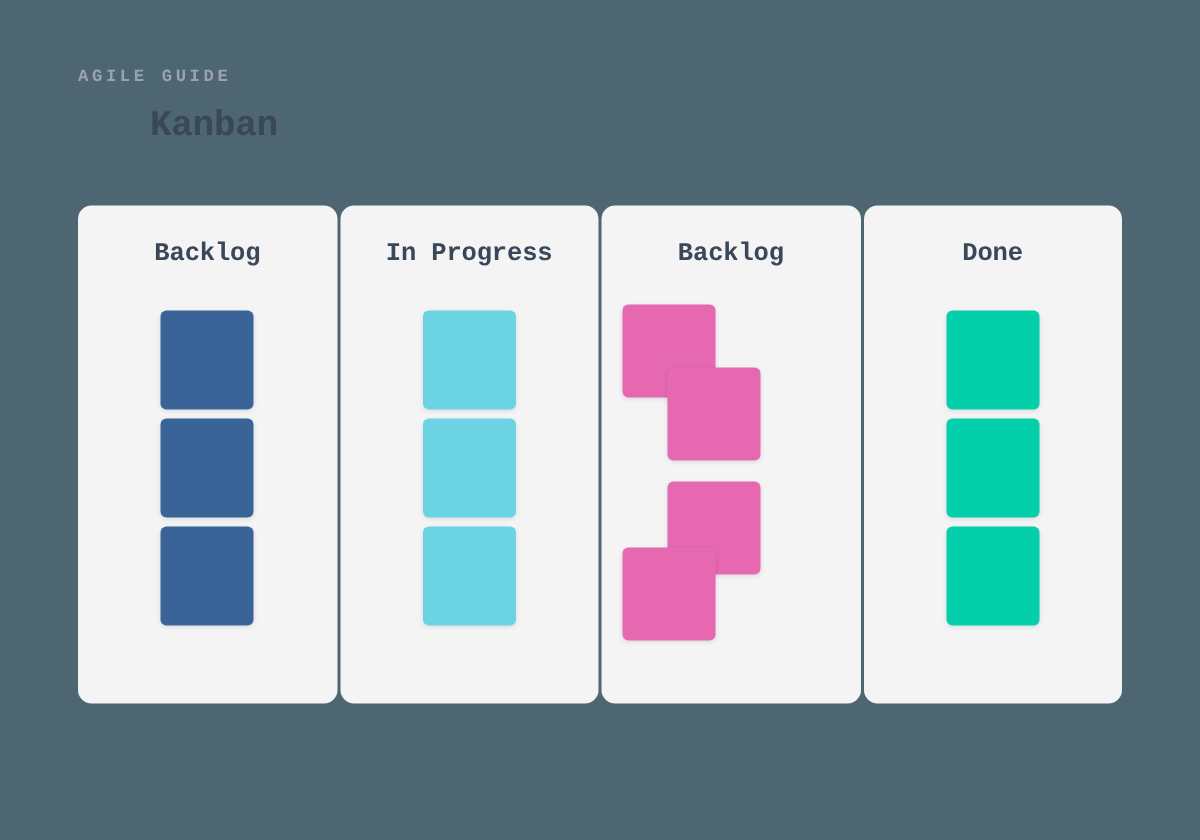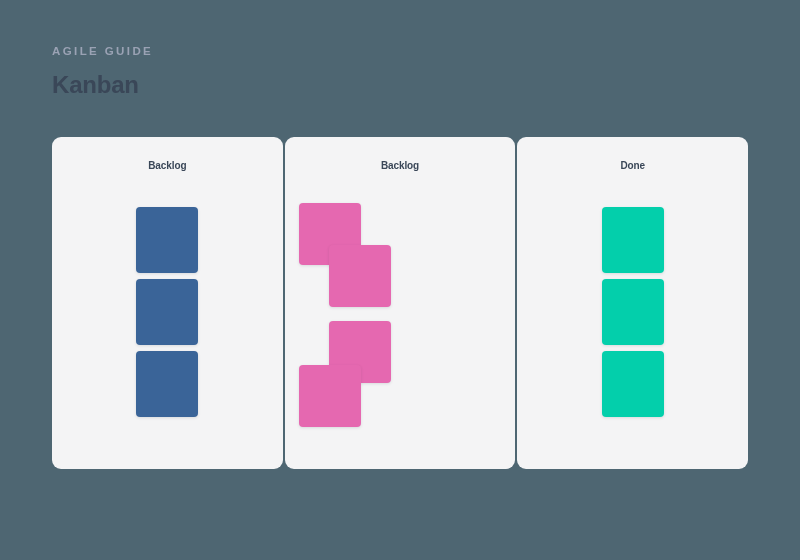--- a/index.html
+++ b/index.html
@@ -13,20 +13,21 @@
   body {
     background: #4e6672;
     font-family: "Liberation Sans", sans-serif;
     -webkit-font-smoothing: antialiased;
   }
 
   .page {
     position: relative;
     width: 800px;
     height: 420px;
+    font-family: Liberation Mono, monospace;
   }
 
   
   .header {
     position: absolute;
     left: 52px;
     top: 46px;
   }
 
   .eyebrow {
@@ -38,20 +39,21 @@
     line-height: 1;
   }
 
   .title {
     margin-top: 15px;
     font-size: 24px;
     font-weight: 700;
     color: #3a4758;
     line-height: 1;
     letter-spacing: -0.2px;
+    margin-left: 48px;
   }
 
   
   .board {
     position: absolute;
     left: 52px;
     top: 137px;
     width: 696px;
     height: 332px;
     display: flex;
@@ -65,21 +67,21 @@
     border-radius: 9px;
     overflow: hidden;
   }
 
   .col-title {
     position: absolute;
     top: 24px;
     left: 0;
     right: 0;
     text-align: center;
-    font-size: 10px;
+    font-size: 17px;
     font-weight: 700;
     color: #3a4758;
     line-height: 1;
     letter-spacing: -0.1px;
     white-space: nowrap;
   }
 
   .cards {
     position: absolute;
     left: 0;
@@ -144,20 +146,28 @@
   <div class="board">
       <div class="column">
         <div class="col-title">Backlog</div>
         <div class="cards stack">
           <div class="card" style="background: rgb(58, 100, 152);"></div>
           <div class="card" style="background: rgb(58, 100, 152);"></div>
           <div class="card" style="background: rgb(58, 100, 152);"></div>
         </div>
       </div>
       <div class="column">
+        <div class="col-title">In Progress</div>
+        <div class="cards stack">
+          <div class="card" style="background: rgb(107, 211, 226);"></div>
+          <div class="card" style="background: rgb(107, 211, 226);"></div>
+          <div class="card" style="background: rgb(107, 211, 226);"></div>
+        </div>
+      </div>
+      <div class="column">
         <div class="col-title">Backlog</div>
         <div class="cards zigzag">
           <div class="card" style="background: rgb(229, 104, 176);"></div>
           <div class="card" style="background: rgb(229, 104, 176);"></div>
           <div class="card" style="background: rgb(229, 104, 176);"></div>
           <div class="card" style="background: rgb(229, 104, 176);"></div>
         </div>
       </div>
       <div class="column">
         <div class="col-title">Done</div>

